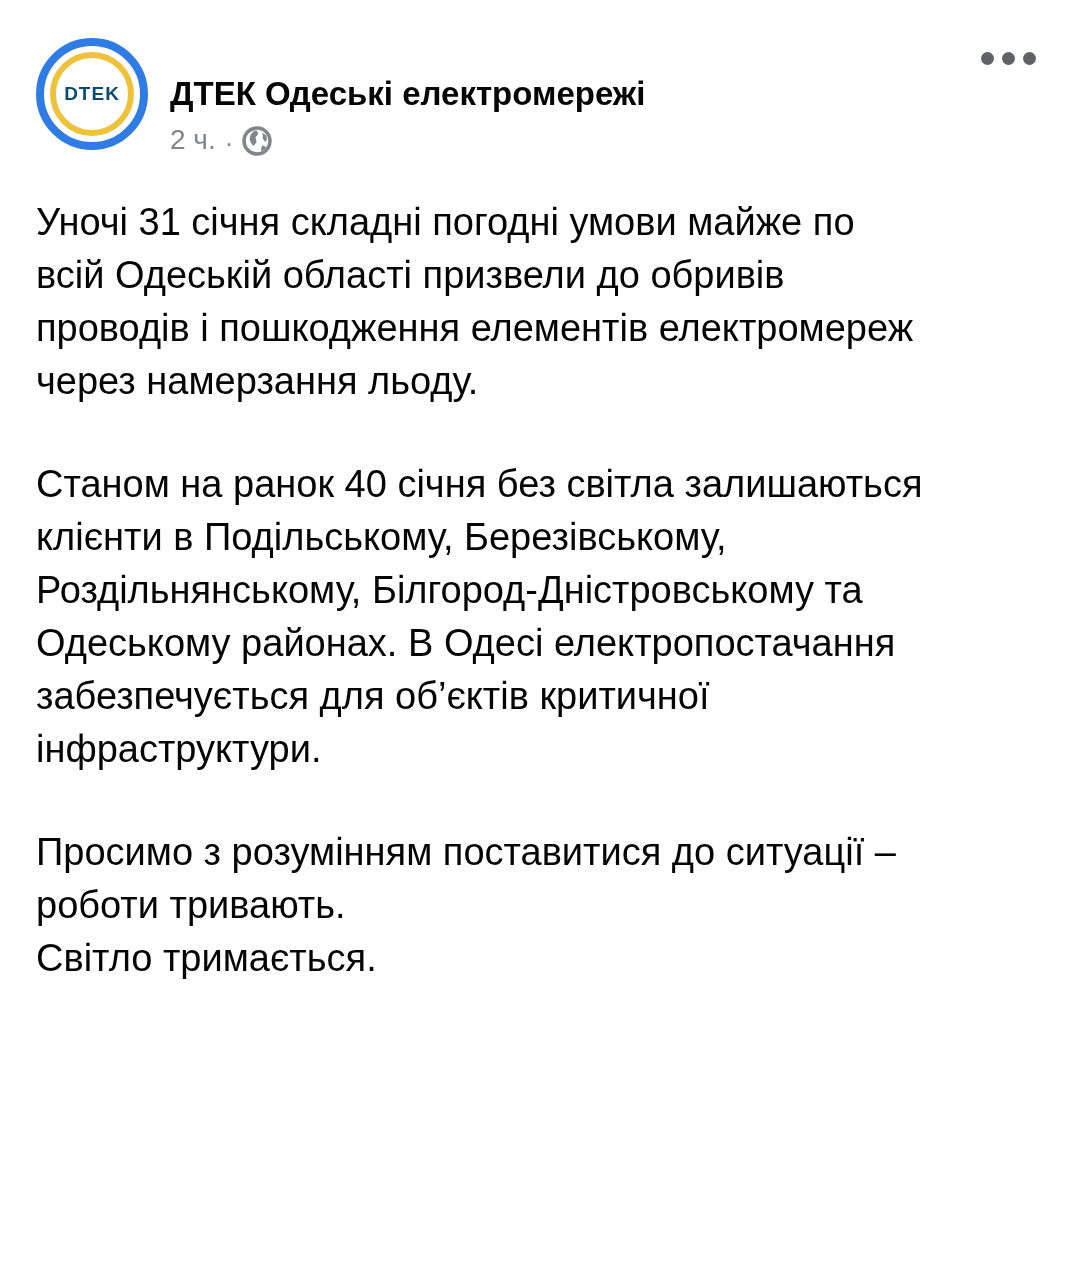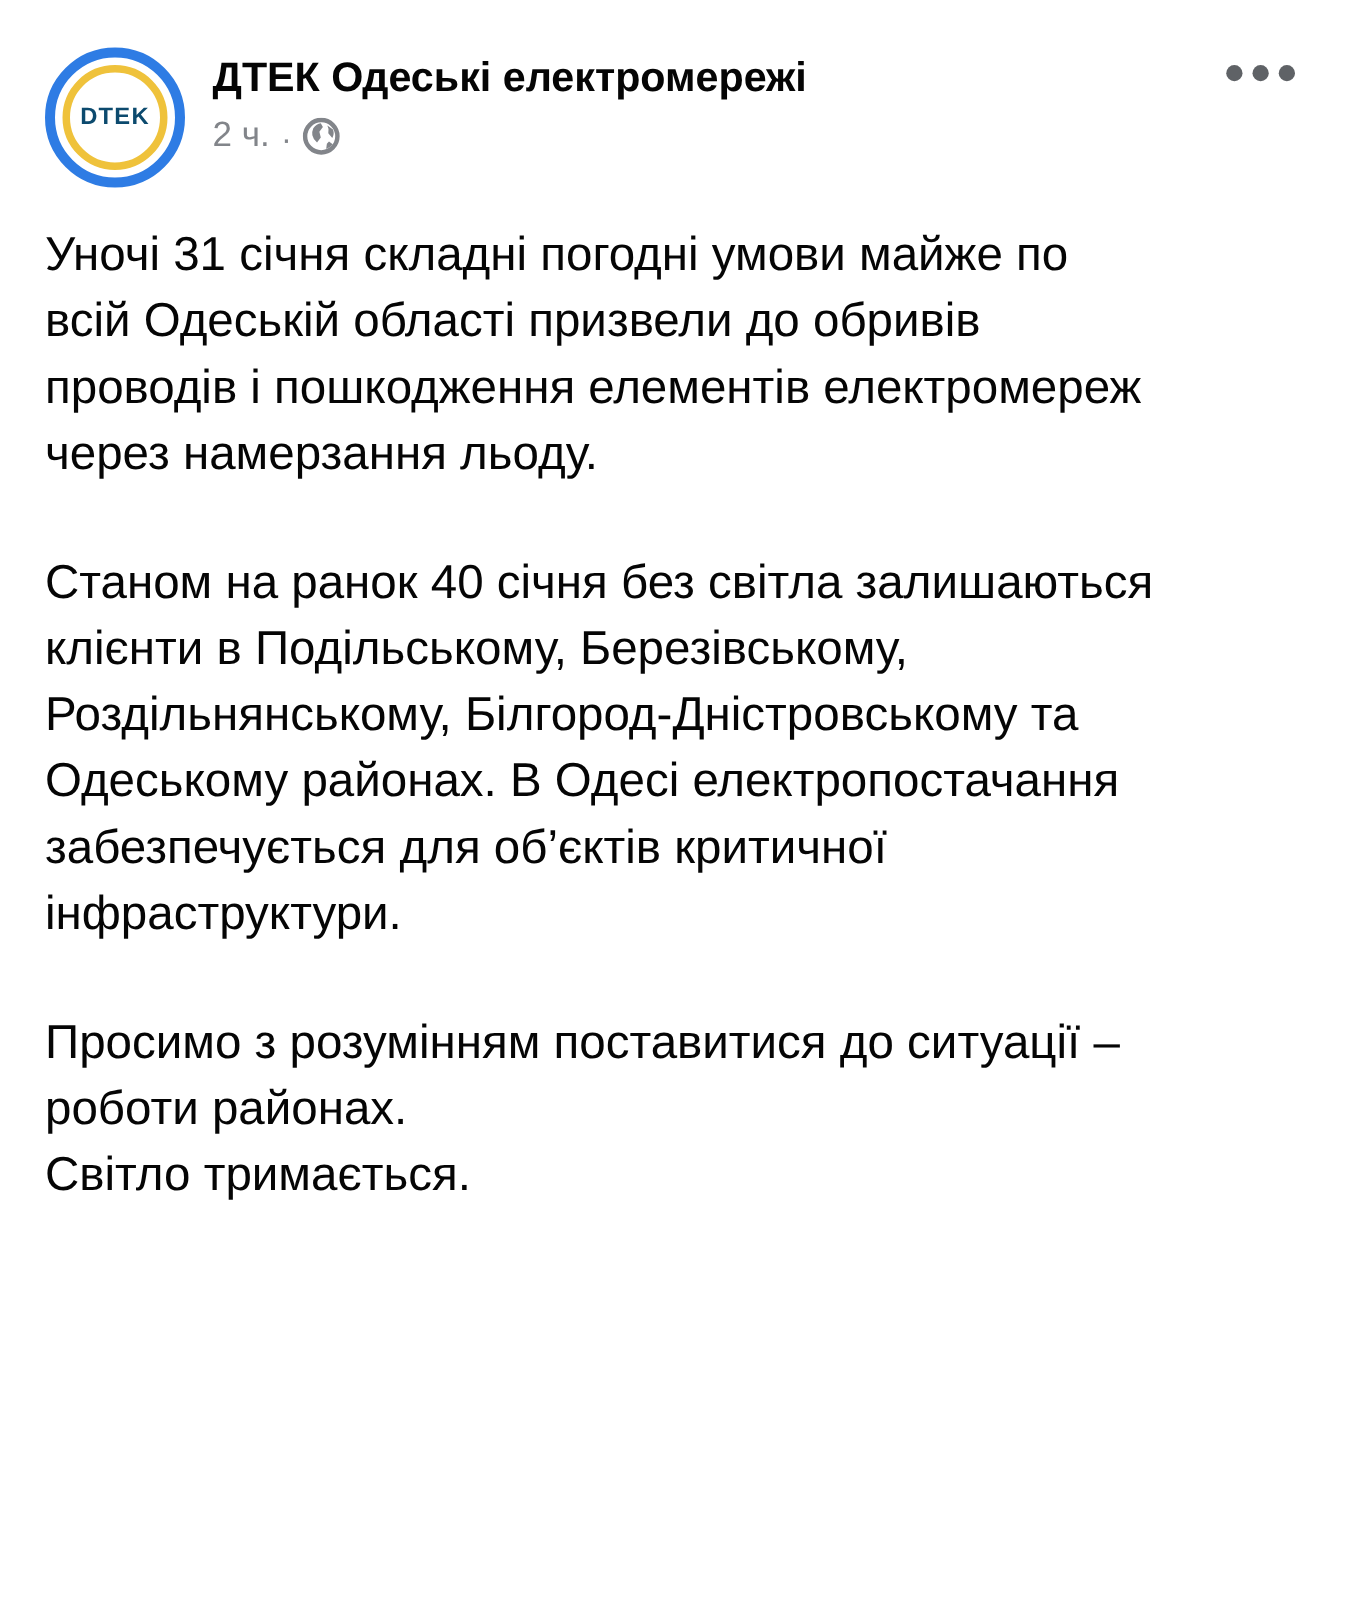--- a/index.html
+++ b/index.html
@@ -31,21 +31,21 @@
     border-radius: 50%;
     display: flex; align-items: center; justify-content: center;
     background: #ffffff;
   }
   .avatar-logo {
     font-size: 19px;
     font-weight: 800;
     letter-spacing: 1px;
     color: #0c4a6e;
   }
-  .header-text { margin-left: 22px; padding-top: 4px; min-width: 0; }
+  .header-text { margin-left: 22px; padding-top: 4px; min-width: 0; margin-top: 32px; }
   .page-name {
     font-size: 33px;
     font-weight: 700;
     color: #050505;
     line-height: 1.2;
     cursor: pointer;
   }
   .meta {
     margin-top: 10px;
     display: flex;
@@ -67,21 +67,21 @@
   }
   .more-btn .dot {
     width: 13px; height: 13px;
     border-radius: 50%;
     background: #5F6266;
   }
 
   
   .body { padding: 28px 36px 20px 36px; }
   .body p {
-    margin: 0 0 50px 0;
+    margin: 12px 0 50px 0;
     font-size: 38px;
     line-height: 53px;
     white-space: pre-line;
     color: #050505;
   }
 </style>
 </head>
 <body>
 
 <div class="post">
@@ -119,18 +119,18 @@
 всій Одеській області призвели до обривів
 проводів і пошкодження елементів електромереж
 через намерзання льоду.</p>
     <p>Станом на ранок 40 січня без світла залишаються
 клієнти в Подільському, Березівському,
 Роздільнянському, Білгород-Дністровському та
 Одеському районах. В Одесі електропостачання
 забезпечується для об’єктів критичної
 інфраструктури.</p>
     <p>Просимо з розумінням поставитися до ситуації –
-роботи районах.
+роботи тривають.
 Світло тримається.</p>
 
   </div>
 
 </div>
 
 </body></html>

